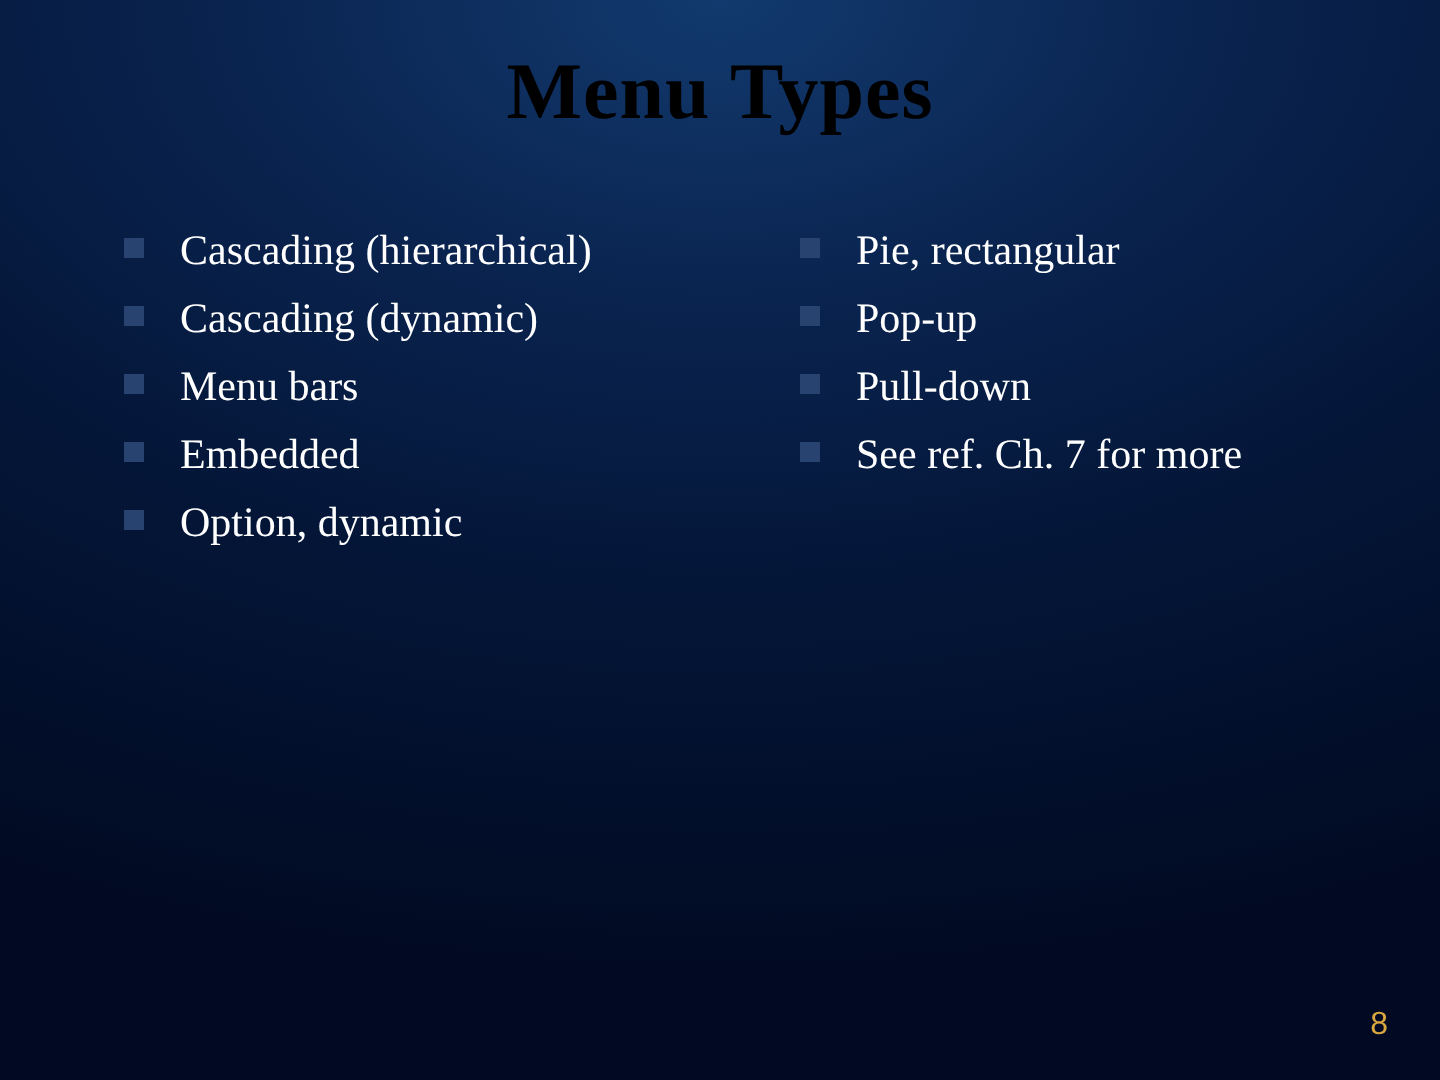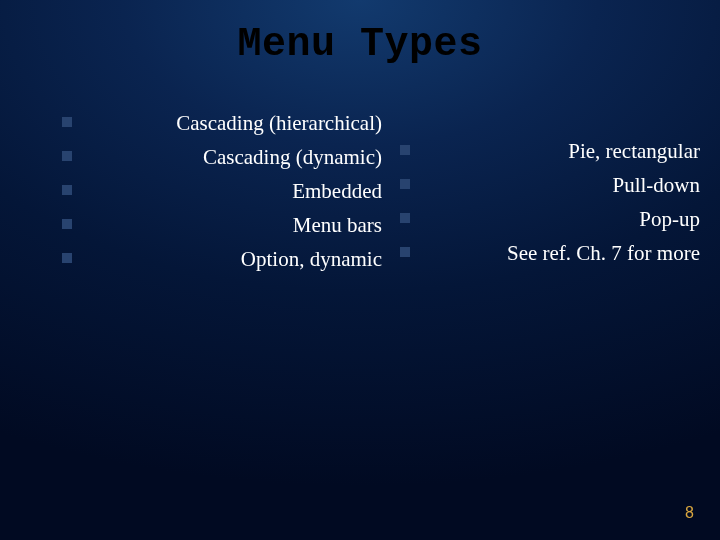--- a/index.html
+++ b/index.html
@@ -11,21 +11,21 @@
   }
   body {
     background: radial-gradient(ellipse 110% 90% at 50% 0%, #123a6e 0%, #0a2450 30%, #041638 60%, #010a22 100%);
     font-family: Georgia, "Times New Roman", serif;
     color: #ffffff;
     position: relative;
   }
   .title {
     width: 100%;
     text-align: center;
-    font-family: Liberation Mono, monospace;
+    font-family: Liberation Serif, serif;
     font-weight: bold;
     font-size: 40px;
     color: #000000;
     padding-top: 22px;
     letter-spacing: 0.5px;
   }
   .columns {
     display: flex;
     flex-direction: row;
     margin-top: 42px;
@@ -34,28 +34,26 @@
   .col {
     display: flex;
     flex-direction: column;
   }
   .col-left {
     width: 320px;
   }
   .col-right {
     width: 300px;
     margin-left: 18px;
-    margin-top: 28px;
   }
   .item {
     display: flex;
     flex-direction: row;
     align-items: flex-start;
     margin-bottom: 6px;
-    justify-content: space-between;
   }
   .bullet {
     width: 10px;
     height: 10px;
     background: #28436f;
     margin-top: 8px;
     margin-right: 18px;
     flex-shrink: 0;
   }
   .item-text {
@@ -82,44 +80,44 @@
     <div class="item">
       <div class="bullet"></div>
       <div class="item-text">Cascading (hierarchical)</div>
     </div>
     <div class="item">
       <div class="bullet"></div>
       <div class="item-text">Cascading (dynamic)</div>
     </div>
     <div class="item">
       <div class="bullet"></div>
-      <div class="item-text">Embedded</div>
+      <div class="item-text">Menu bars</div>
     </div>
     <div class="item">
       <div class="bullet"></div>
-      <div class="item-text">Menu bars</div>
+      <div class="item-text">Embedded</div>
     </div>
     <div class="item">
       <div class="bullet"></div>
       <div class="item-text">Option, dynamic</div>
     </div>
   </div>
 
   <div class="col col-right">
     <div class="item">
       <div class="bullet"></div>
       <div class="item-text">Pie, rectangular</div>
     </div>
     <div class="item">
       <div class="bullet"></div>
-      <div class="item-text">Pull-down</div>
+      <div class="item-text">Pop-up</div>
     </div>
     <div class="item">
       <div class="bullet"></div>
-      <div class="item-text">Pop-up</div>
+      <div class="item-text">Pull-down</div>
     </div>
     <div class="item">
       <div class="bullet"></div>
       <div class="item-text">See ref. Ch. 7 for more</div>
     </div>
   </div>
 </div>
 
 <div class="page-num">8</div>
 

